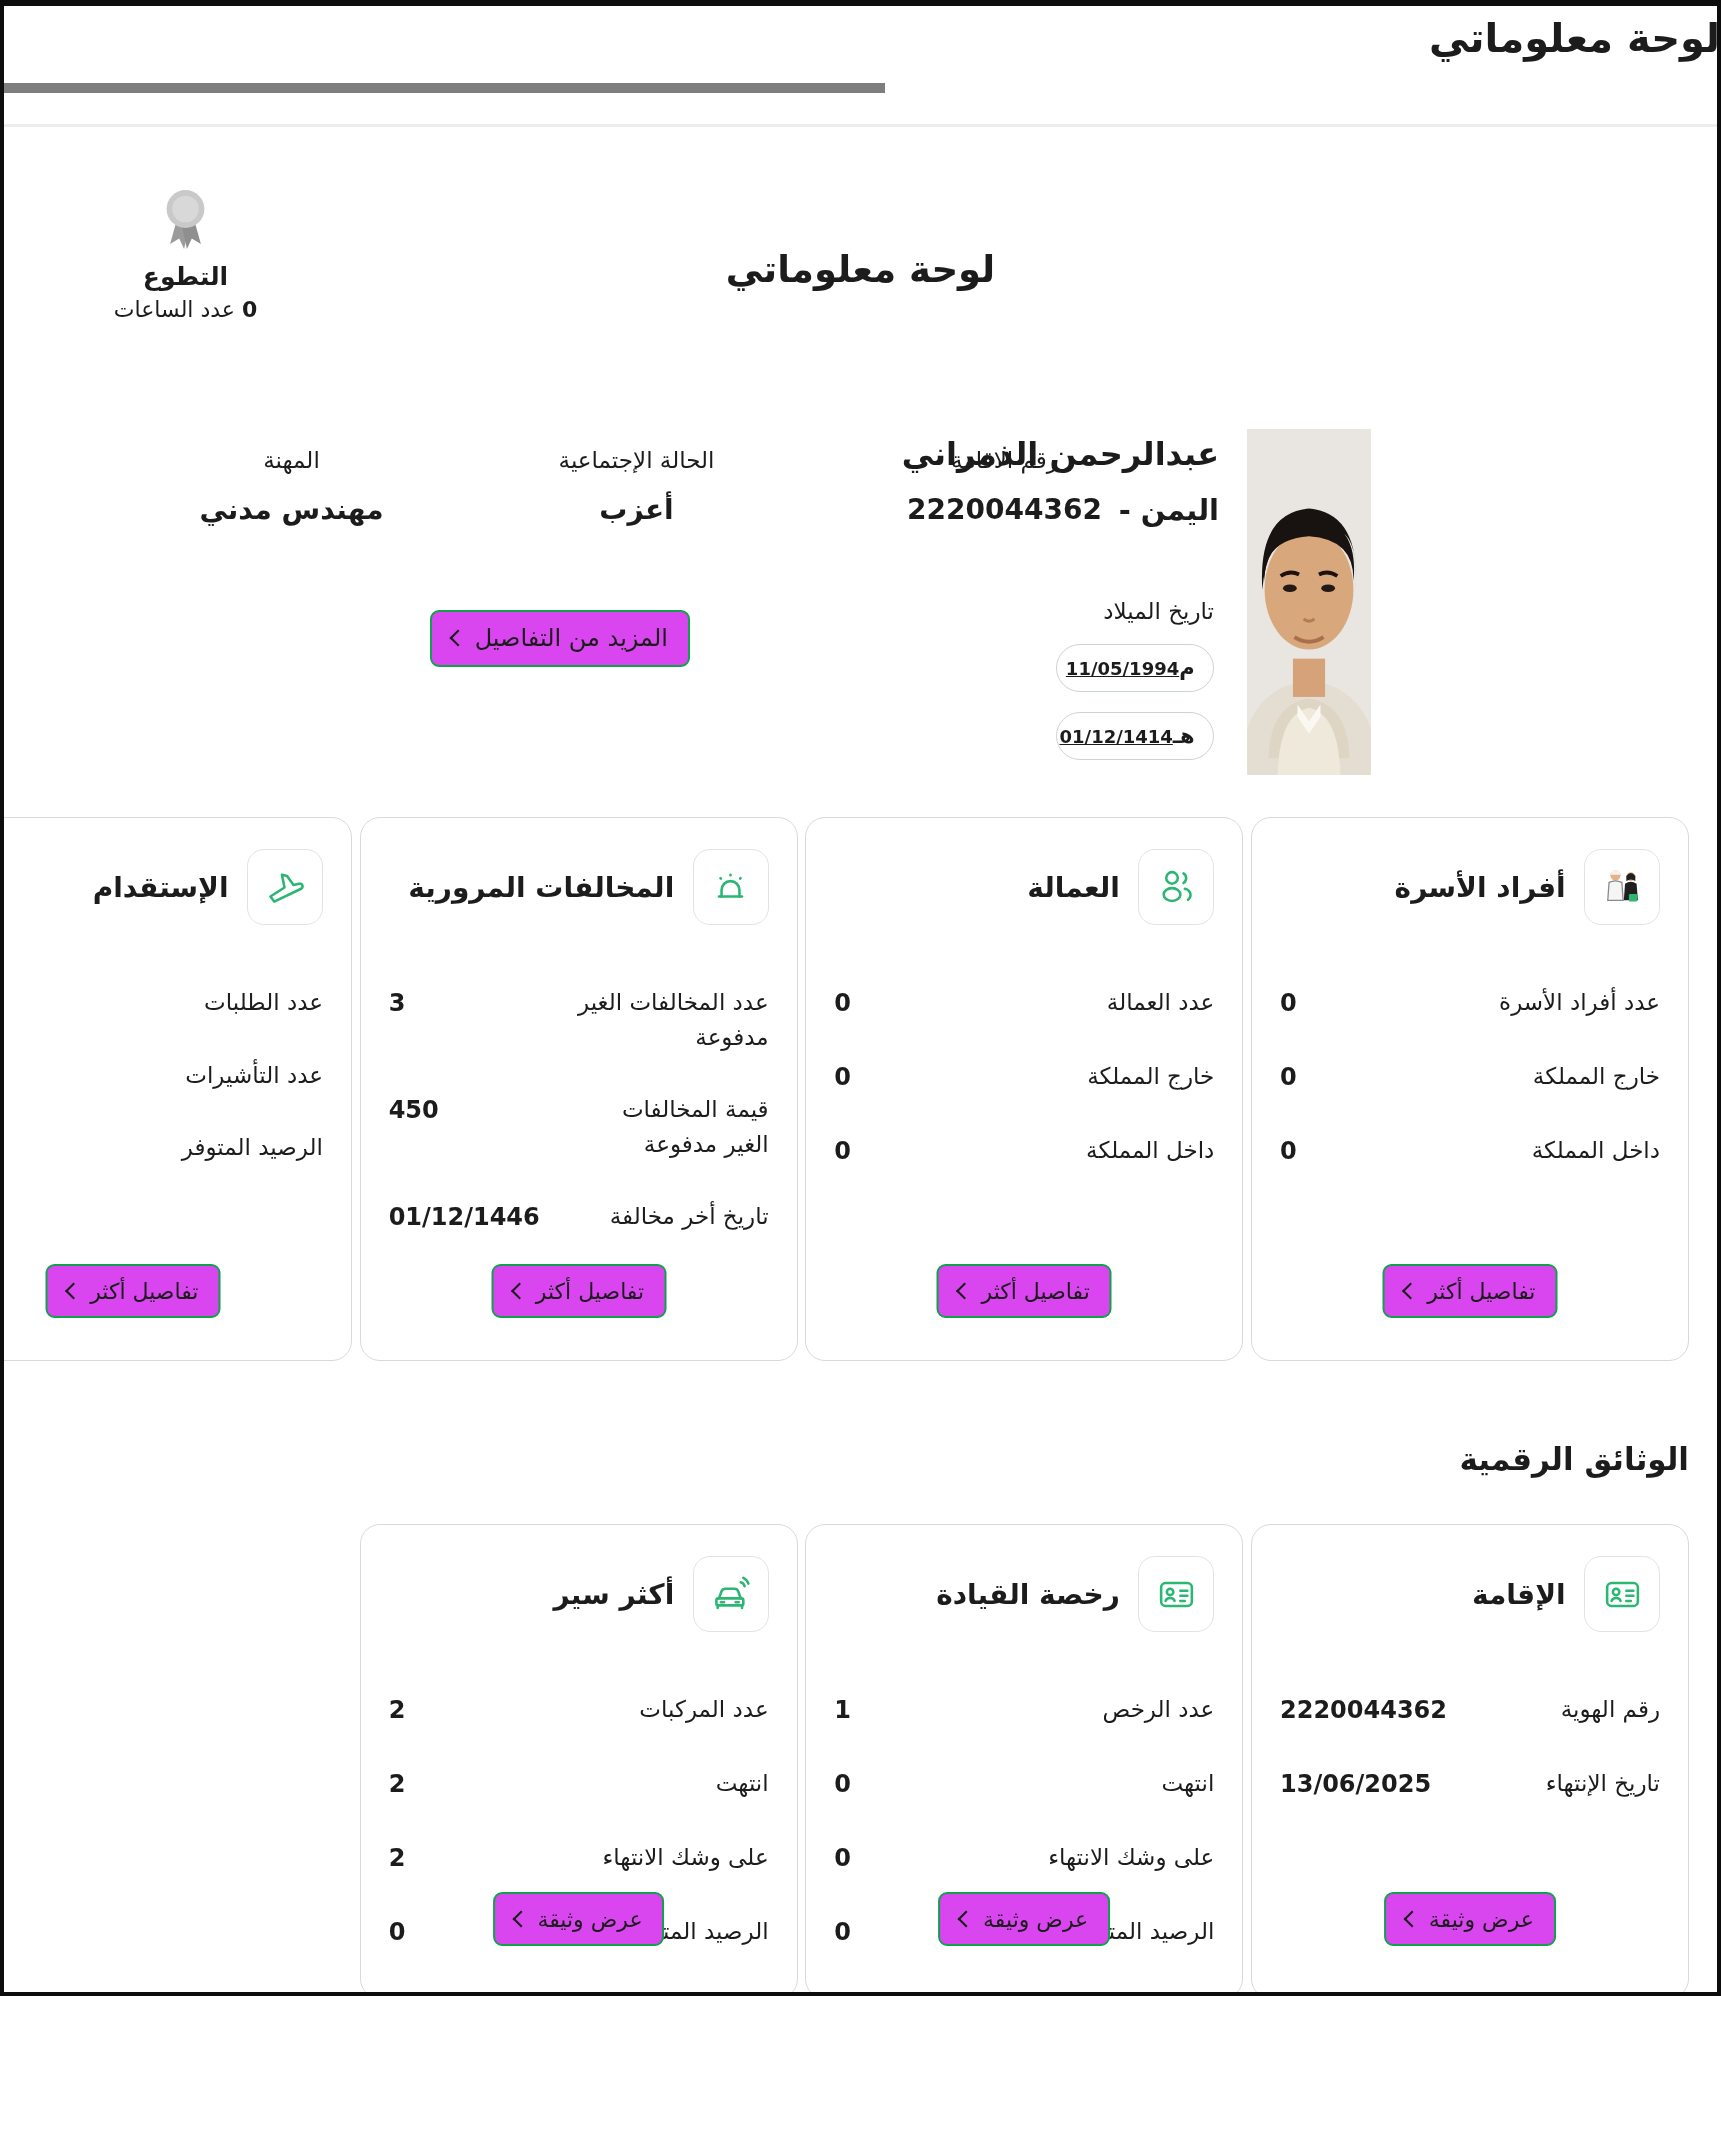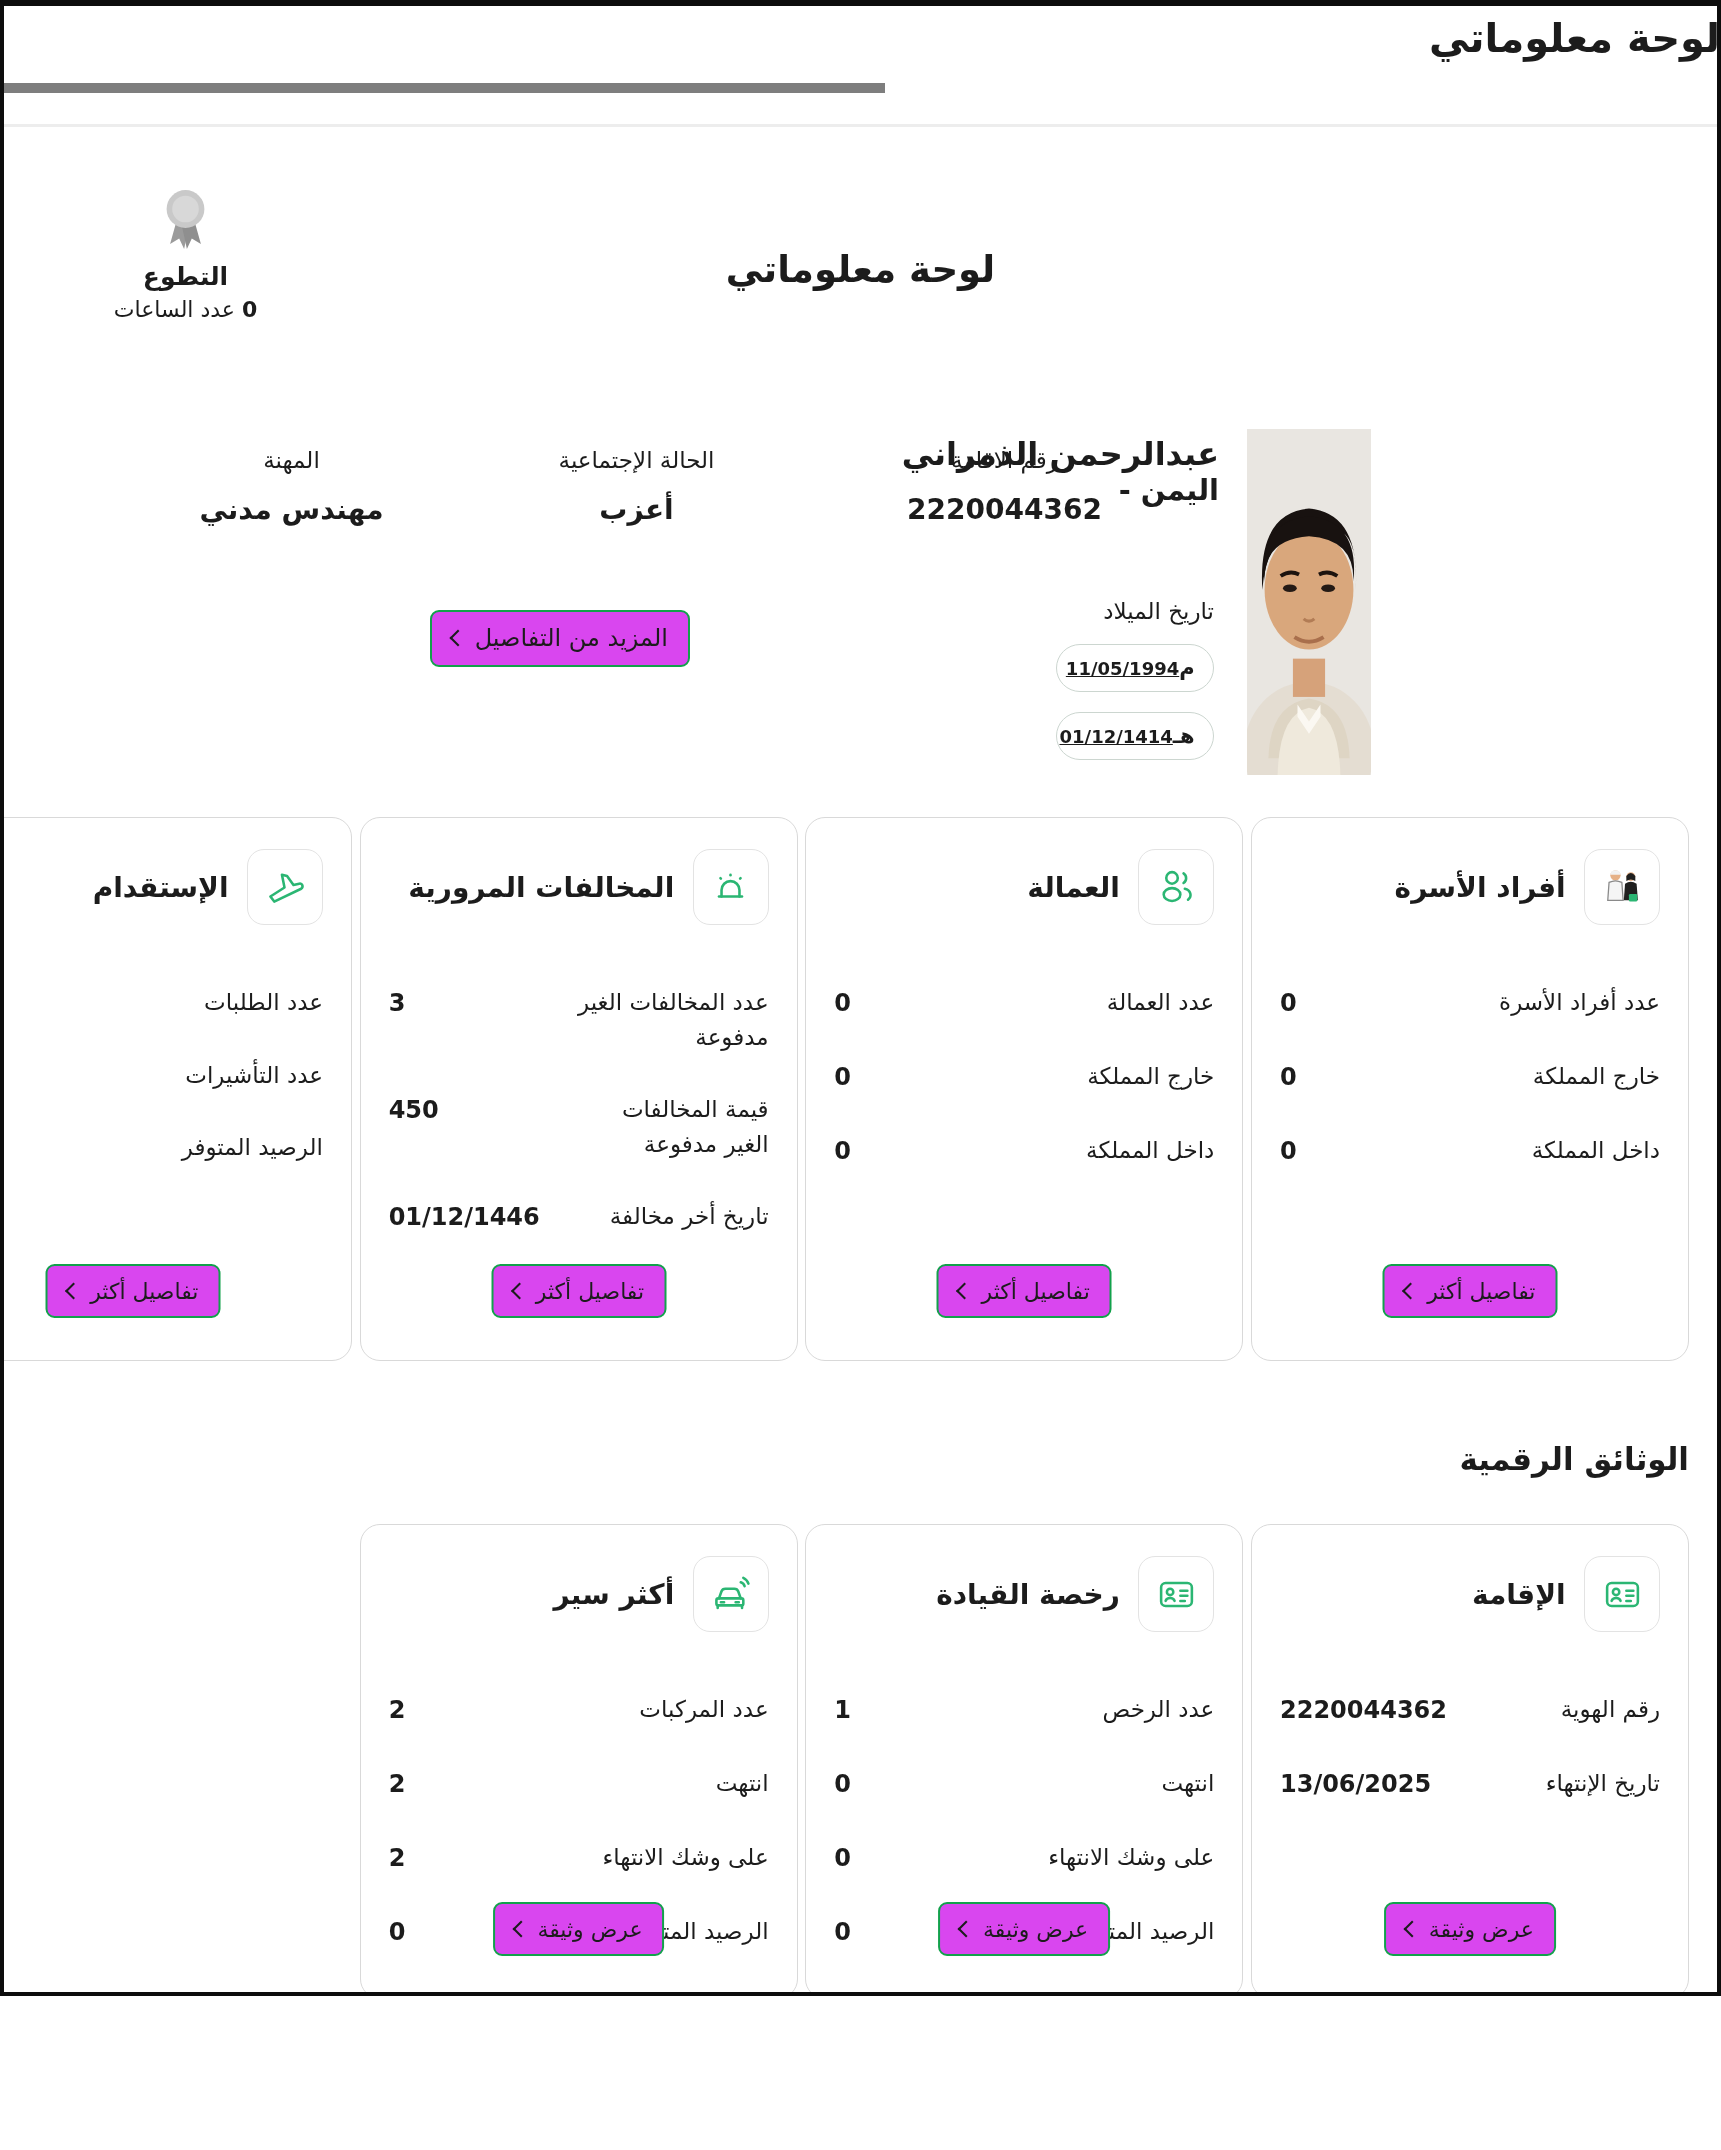--- a/index.html
+++ b/index.html
@@ -18,21 +18,21 @@
   .volunteer .v-hours{font-size:22px;margin-top:6.1px;}
   .volunteer .v-hours b{font-size:22px;}
 
   .main-title{position:absolute;top:242px;left:0;width:100%;text-align:center;
               font-size:37px;font-weight:bold;}
 
   
   .photo{position:absolute;top:423px;right:346px;width:124px;height:346px;overflow:hidden;}
   .name-block{position:absolute;top:429px;right:498px;text-align:right;}
   .p-name{font-size:32px;font-weight:bold;}
-  .p-nat{font-size:29px;font-weight:bold;}
+  .p-nat{font-size:29px;font-weight:bold;margin-top:20px;}
   .birth{position:absolute;top:592px;right:503px;text-align:right;}
   .birth .b-label{font-size:23px;}
   .pill{width:158px;height:48px;border:1.5px solid #ccd6d0;border-radius:24.5px;
         display:flex;align-items:center;justify-content:space-between;
         padding:0 18.4px;box-sizing:border-box;margin-top:20px;background:#fff;}
   .pill .marker{font-size:21px;font-weight:bold;}
   .pill .pdate{font-size:18px;font-weight:bold;direction:ltr;text-decoration:underline;}
 
   .pcol{position:absolute;text-align:center;width:245px;top:441px;}
   .pcol .plabel{font-size:23px;}
@@ -61,21 +61,21 @@
   .icon-box{width:74px;height:74px;border:1.5px solid #e3e3e3;border-radius:17px;flex:none;
             display:flex;align-items:center;justify-content:center;background:#fff;}
   .card-title{font-size:28px;font-weight:bold;line-height:1.25;}
   .fields{margin-top:60px;padding:0 28px;}
   .frow{display:flex;justify-content:space-between;align-items:flex-start;
         margin-bottom:38px;font-size:23px;}
   .frow .lbl{max-width:62%;line-height:1.5;text-align:right;}
   .card[data-name="card-traffic"] .frow .lbl{max-width:52%;}
   .frow .val{font-weight:bold;font-size:24px;line-height:1.5;direction:ltr;}
   .card-btn{position:absolute;bottom:42px;left:50%;transform:translateX(-50%);}
-  .row2 .card-btn{bottom:42px;}
+  .row2 .card-btn{bottom:52px;}
 
   .docs-title{position:absolute;top:1435px;right:28px;font-size:31px;font-weight:bold;}
   .bottom-divider{position:absolute;top:2106px;left:0;right:0;height:4.6px;background:#ededed;}
 </style>
 </head>
 <body>
 
 <div class="page" data-name="dashboard-page">
 
   <div class="top-title" data-name="page-title">لوحة معلوماتي</div>

